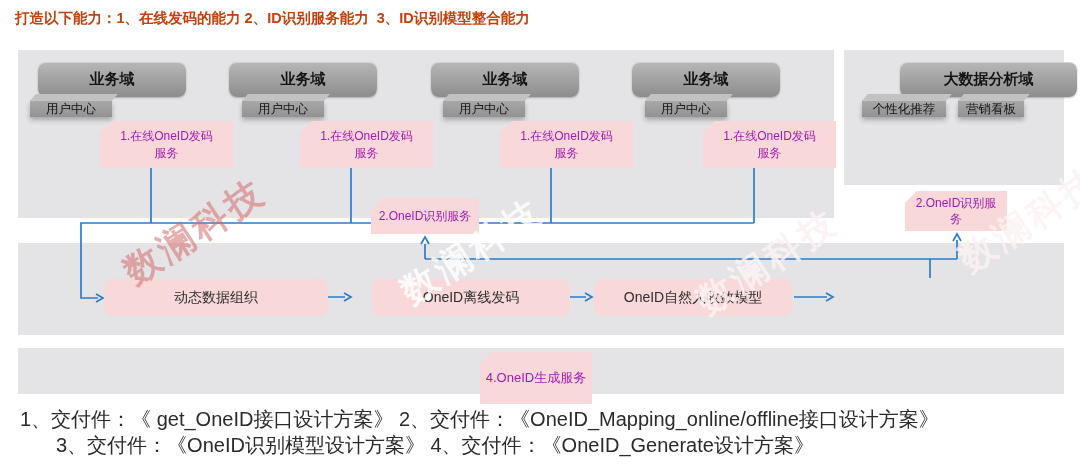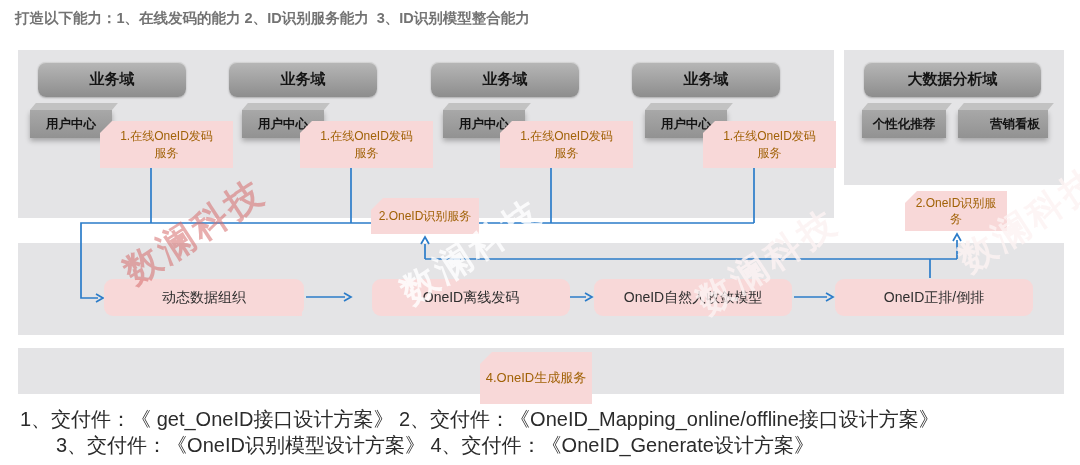--- a/index.html
+++ b/index.html
@@ -1,61 +1,61 @@
 <!DOCTYPE html>
 <html><head>
 <meta charset="utf-8">
 <style>
   html,body{margin:0;padding:0;background:#ffffff;}
   body{font-family:"Liberation Sans","DejaVu Sans",sans-serif;}
   .stage{position:relative;width:1080px;height:465px;background:#ffffff;overflow:hidden;}
 
-  .title{position:absolute;left:15px;top:9px;font-size:14.5px;font-weight:bold;color:#737373;white-space:pre;}
+  .title{position:absolute;left:15px;top:9px;font-size:14.5px;font-weight:bold;color:#c2410c;white-space:pre;}
 
   .panel{position:absolute;background:#e4e4e6;}
   .panelA{left:18px;top:50px;width:816px;height:168px;}
   .panelB{left:844px;top:50px;width:220px;height:135px;}
   .panelC{left:18px;top:243px;width:1046px;height:92px;}
   .panelD{left:18px;top:348px;width:1046px;height:46px;}
 
   .hdr{position:absolute;top:62px;height:35px;border-radius:8px;
        background:linear-gradient(180deg,#b7b7b7,#8d8d8d);
        box-shadow:inset 0 1px 0 rgba(255,255,255,.4), 0 1px 2px rgba(0,0,0,.25);
        display:flex;align-items:center;justify-content:center;
        font-size:15px;font-weight:bold;color:#141414;z-index:2;}
   .hdr1{left:38px;width:148px;} .hdr2{left:229px;width:148px;}
   .hdr3{left:431px;width:148px;} .hdr4{left:632px;width:148px;}
-  .hdr5{left:864px;width:177px;}
+  .hdr5{left:900px;width:177px;}
 
-  .cube{position:absolute;top:110px;height:28px;
+  .cube{position:absolute;top:101px;height:16px;
         background:linear-gradient(180deg,#a8a8a8,#929292);
         box-shadow:0 3px 5px rgba(0,0,0,.28);
         display:flex;align-items:center;justify-content:center;
-        font-size:12.5px;font-weight:bold;color:#141414;z-index:2;}
+        font-size:12.5px;font-weight:normal;color:#141414;z-index:2;}
   .cube::before{content:"";position:absolute;left:0;top:-7px;width:100%;height:7px;
         background:#c2c2c2;transform-origin:0 100%;transform:skewX(-40deg);}
   .cube1{left:30px;width:82px;} .cube2{left:242px;width:82px;}
   .cube3{left:443px;width:82px;} .cube4{left:645px;width:82px;}
-  .cube5{left:862px;width:84px;} .cube6{left:958px;width:66px;padding-left:24px;}
+  .cube5{left:862px;width:84px;} .cube6{left:958px;width:66px;}
 
-  .tag{position:absolute;background:#f8d8d8;color:#a16207;
+  .tag{position:absolute;background:#f8d8d8;color:#a21caf;
        display:flex;align-items:center;justify-content:center;text-align:center;
        font-size:12px;line-height:1.35;z-index:3;
        clip-path:polygon(12px 0,100% 0,100% 100%,0 100%,0 12px);}
   .tagSvc{top:121px;width:103px;height:47px;padding:0 15px;box-sizing:content-box;}
   .tag1{left:100px;} .tag2{left:300px;} .tag3{left:500px;} .tag4{left:703px;}
   .tagRec{left:371px;top:198px;width:108px;height:36px;white-space:nowrap;}
   .tagRecB{left:905px;top:191px;width:86px;height:40px;padding:0 8px;}
   .tagModel{left:147px;top:237px;width:155px;height:31px;white-space:nowrap;margin-top:48px;}
   .tagGen{left:480px;top:352px;width:112px;height:52px;white-space:nowrap;font-size:13px;}
 
   .flowbox{position:absolute;top:279px;height:37px;background:#f8d8d8;border-radius:9px;
        display:flex;align-items:center;justify-content:center;
        font-size:14px;color:#2e2e2e;white-space:nowrap;z-index:3;}
-  .f1{left:104px;width:200px;text-align:center;} .f2{left:372px;width:198px;}
+  .f1{left:104px;width:224px;text-align:center;} .f2{left:372px;width:198px;}
   .f3{left:594px;width:198px;} .f4{left:835px;width:198px;}
 
   .connectors{position:absolute;left:0;top:0;z-index:1;}
 
   .wm{position:absolute;font-size:36px;font-weight:bold;letter-spacing:4px;
       transform:translate(-50%,-50%) rotate(-33deg);white-space:nowrap;
       pointer-events:none;z-index:5;}
   .wm1{left:195px;top:232px;color:rgba(214,108,108,0.55);}
   .wm2{left:472px;top:252px;color:rgba(255,255,255,0.82);}
   .wm3{left:768px;top:262px;color:rgba(252,242,242,0.85);}
@@ -118,21 +118,20 @@
   <div class="tag tagSvc tag4">1.在线OneID发码服务</div>
 
   <div class="tag tagRec">2.OneID识别服务</div>
   <div class="tag tagRecB">2.OneID识别服务</div>
   <div class="tag tagModel">3.OneID识别模型服务</div>
   <div class="tag tagGen">4.OneID生成服务</div>
 
   <div class="flowbox f1">动态数据组织</div>
   <div class="flowbox f2">OneID离线发码</div>
   <div class="flowbox f3">OneID自然人收敛模型</div>
-  <div class="flowbox f4">OneID正排/倒排</div>
 
   <div class="wm wm1">数澜科技</div>
   <div class="wm wm2">数澜科技</div>
   <div class="wm wm3">数澜科技</div>
   <div class="wm wm4">数澜科技</div>
 
   <div class="foot foot1">1、交付件：《 get_OneID接口设计方案》 2、交付件：《OneID_Mapping_online/offline接口设计方案》</div>
   <div class="foot foot2">3、交付件：《OneID识别模型设计方案》 4、交付件：《OneID_Generate设计方案》</div>
 
 </div>

